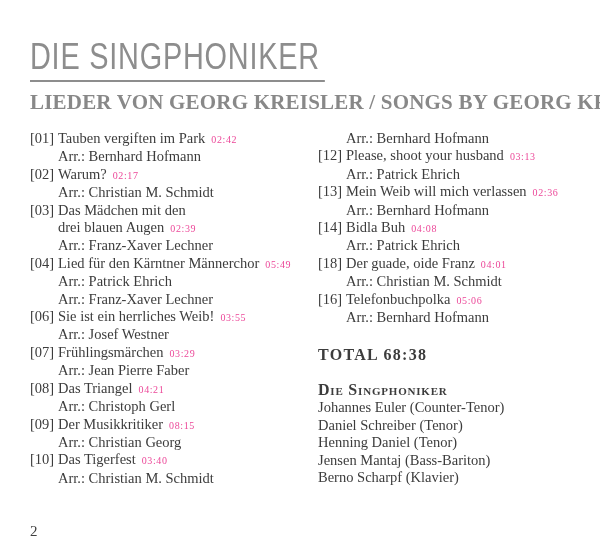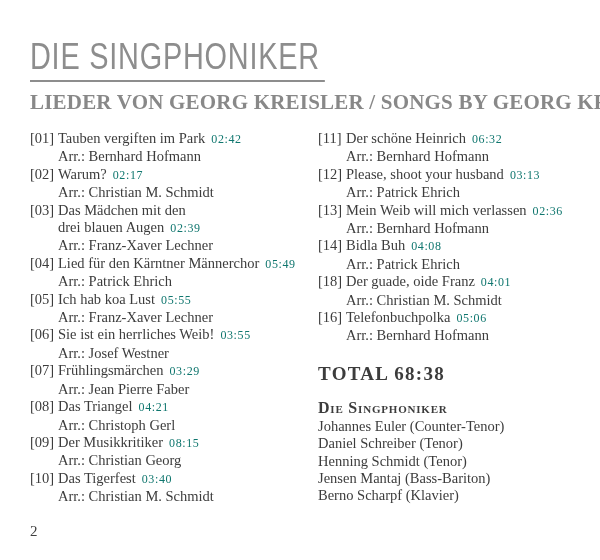--- a/index.html
+++ b/index.html
@@ -48,33 +48,33 @@
   }
   .col-left  { left: 30px;  width: 286px; }
   .col-right { left: 318px; width: 278px; }
   .tline { padding-left: 28px; white-space: nowrap; }
   .num {
     display: inline-block;
     width: 28px;
     margin-left: -28px;
   }
   .time {
-    color: #0f766e;
-    font-size: 12px;
+    color: #ec4899;
+    font-size: 10px;
     letter-spacing: 0.6px;
     margin-left: 6px;
   }
   .arr {
     padding-left: 28px;
     white-space: nowrap;
   }
   .total-line {
     margin-top: 20px;
     font-weight: bold;
-    font-size: 19px;
+    font-size: 16px;
     letter-spacing: 1.3px;
     color: #3c3c3c;
   }
   .credits { margin-top: 17px; }
   .credits-heading {
     font-weight: bold;
     font-variant: small-caps;
     font-size: 16px;
     letter-spacing: 0.8px;
     margin-bottom: 1px;
@@ -109,21 +109,20 @@
       <div class="track">
         <div class="tline"><span class="num">[03]</span><span class="ttl">Das Mädchen mit den</span></div>
         <div class="tline"><span class="ttl">drei blauen Augen</span><span class="time">02:39</span></div>
         <div class="arr">Arr.: Franz-Xaver Lechner</div>
       </div>
       <div class="track">
         <div class="tline"><span class="num">[04]</span><span class="ttl">Lied für den Kärntner Männerchor</span><span class="time">05:49</span></div>
         <div class="arr">Arr.: Patrick Ehrich</div>
       </div>
       <div class="track">
-        <div class="tline"><span class="num">[05]</span><span class="ttl">Ich hab koa Lust</span><span class="time">05:55</span></div>
         <div class="arr">Arr.: Franz-Xaver Lechner</div>
       </div>
       <div class="track">
         <div class="tline"><span class="num">[06]</span><span class="ttl">Sie ist ein herrliches Weib!</span><span class="time">03:55</span></div>
         <div class="arr">Arr.: Josef Westner</div>
       </div>
       <div class="track">
         <div class="tline"><span class="num">[07]</span><span class="ttl">Frühlingsmärchen</span><span class="time">03:29</span></div>
         <div class="arr">Arr.: Jean Pierre Faber</div>
       </div>
@@ -137,21 +136,20 @@
       </div>
       <div class="track">
         <div class="tline"><span class="num">[10]</span><span class="ttl">Das Tigerfest</span><span class="time">03:40</span></div>
         <div class="arr">Arr.: Christian M. Schmidt</div>
       </div>
     </div>
 
   <div class="col col-right">
     <div>
         <div class="track">
-          <div class="tline"><span class="num">[11]</span><span class="ttl">Der schöne Heinrich</span><span class="time">06:32</span></div>
           <div class="arr">Arr.: Bernhard Hofmann</div>
         </div>
         <div class="track">
           <div class="tline"><span class="num">[12]</span><span class="ttl">Please, shoot your husband</span><span class="time">03:13</span></div>
           <div class="arr">Arr.: Patrick Ehrich</div>
         </div>
         <div class="track">
           <div class="tline"><span class="num">[13]</span><span class="ttl">Mein Weib will mich verlassen</span><span class="time">02:36</span></div>
           <div class="arr">Arr.: Bernhard Hofmann</div>
         </div>
@@ -169,21 +167,21 @@
         </div>
       </div>
 
     <div class="total-line">TOTAL 68:38</div>
 
     <div class="credits">
       <div class="credits-heading">Die Singphoniker</div>
       <div>
           <div class="member">Johannes Euler (Counter-Tenor)</div>
           <div class="member">Daniel Schreiber (Tenor)</div>
-          <div class="member">Henning Schmidt (Tenor)</div>
+          <div class="member">Henning Daniel (Tenor)</div>
           <div class="member">Jensen Mantaj (Bass-Bariton)</div>
           <div class="member">Berno Scharpf (Klavier)</div>
         </div>
     </div>
   </div>
 
   <div class="page-number">2</div>
 
 </div>
 

